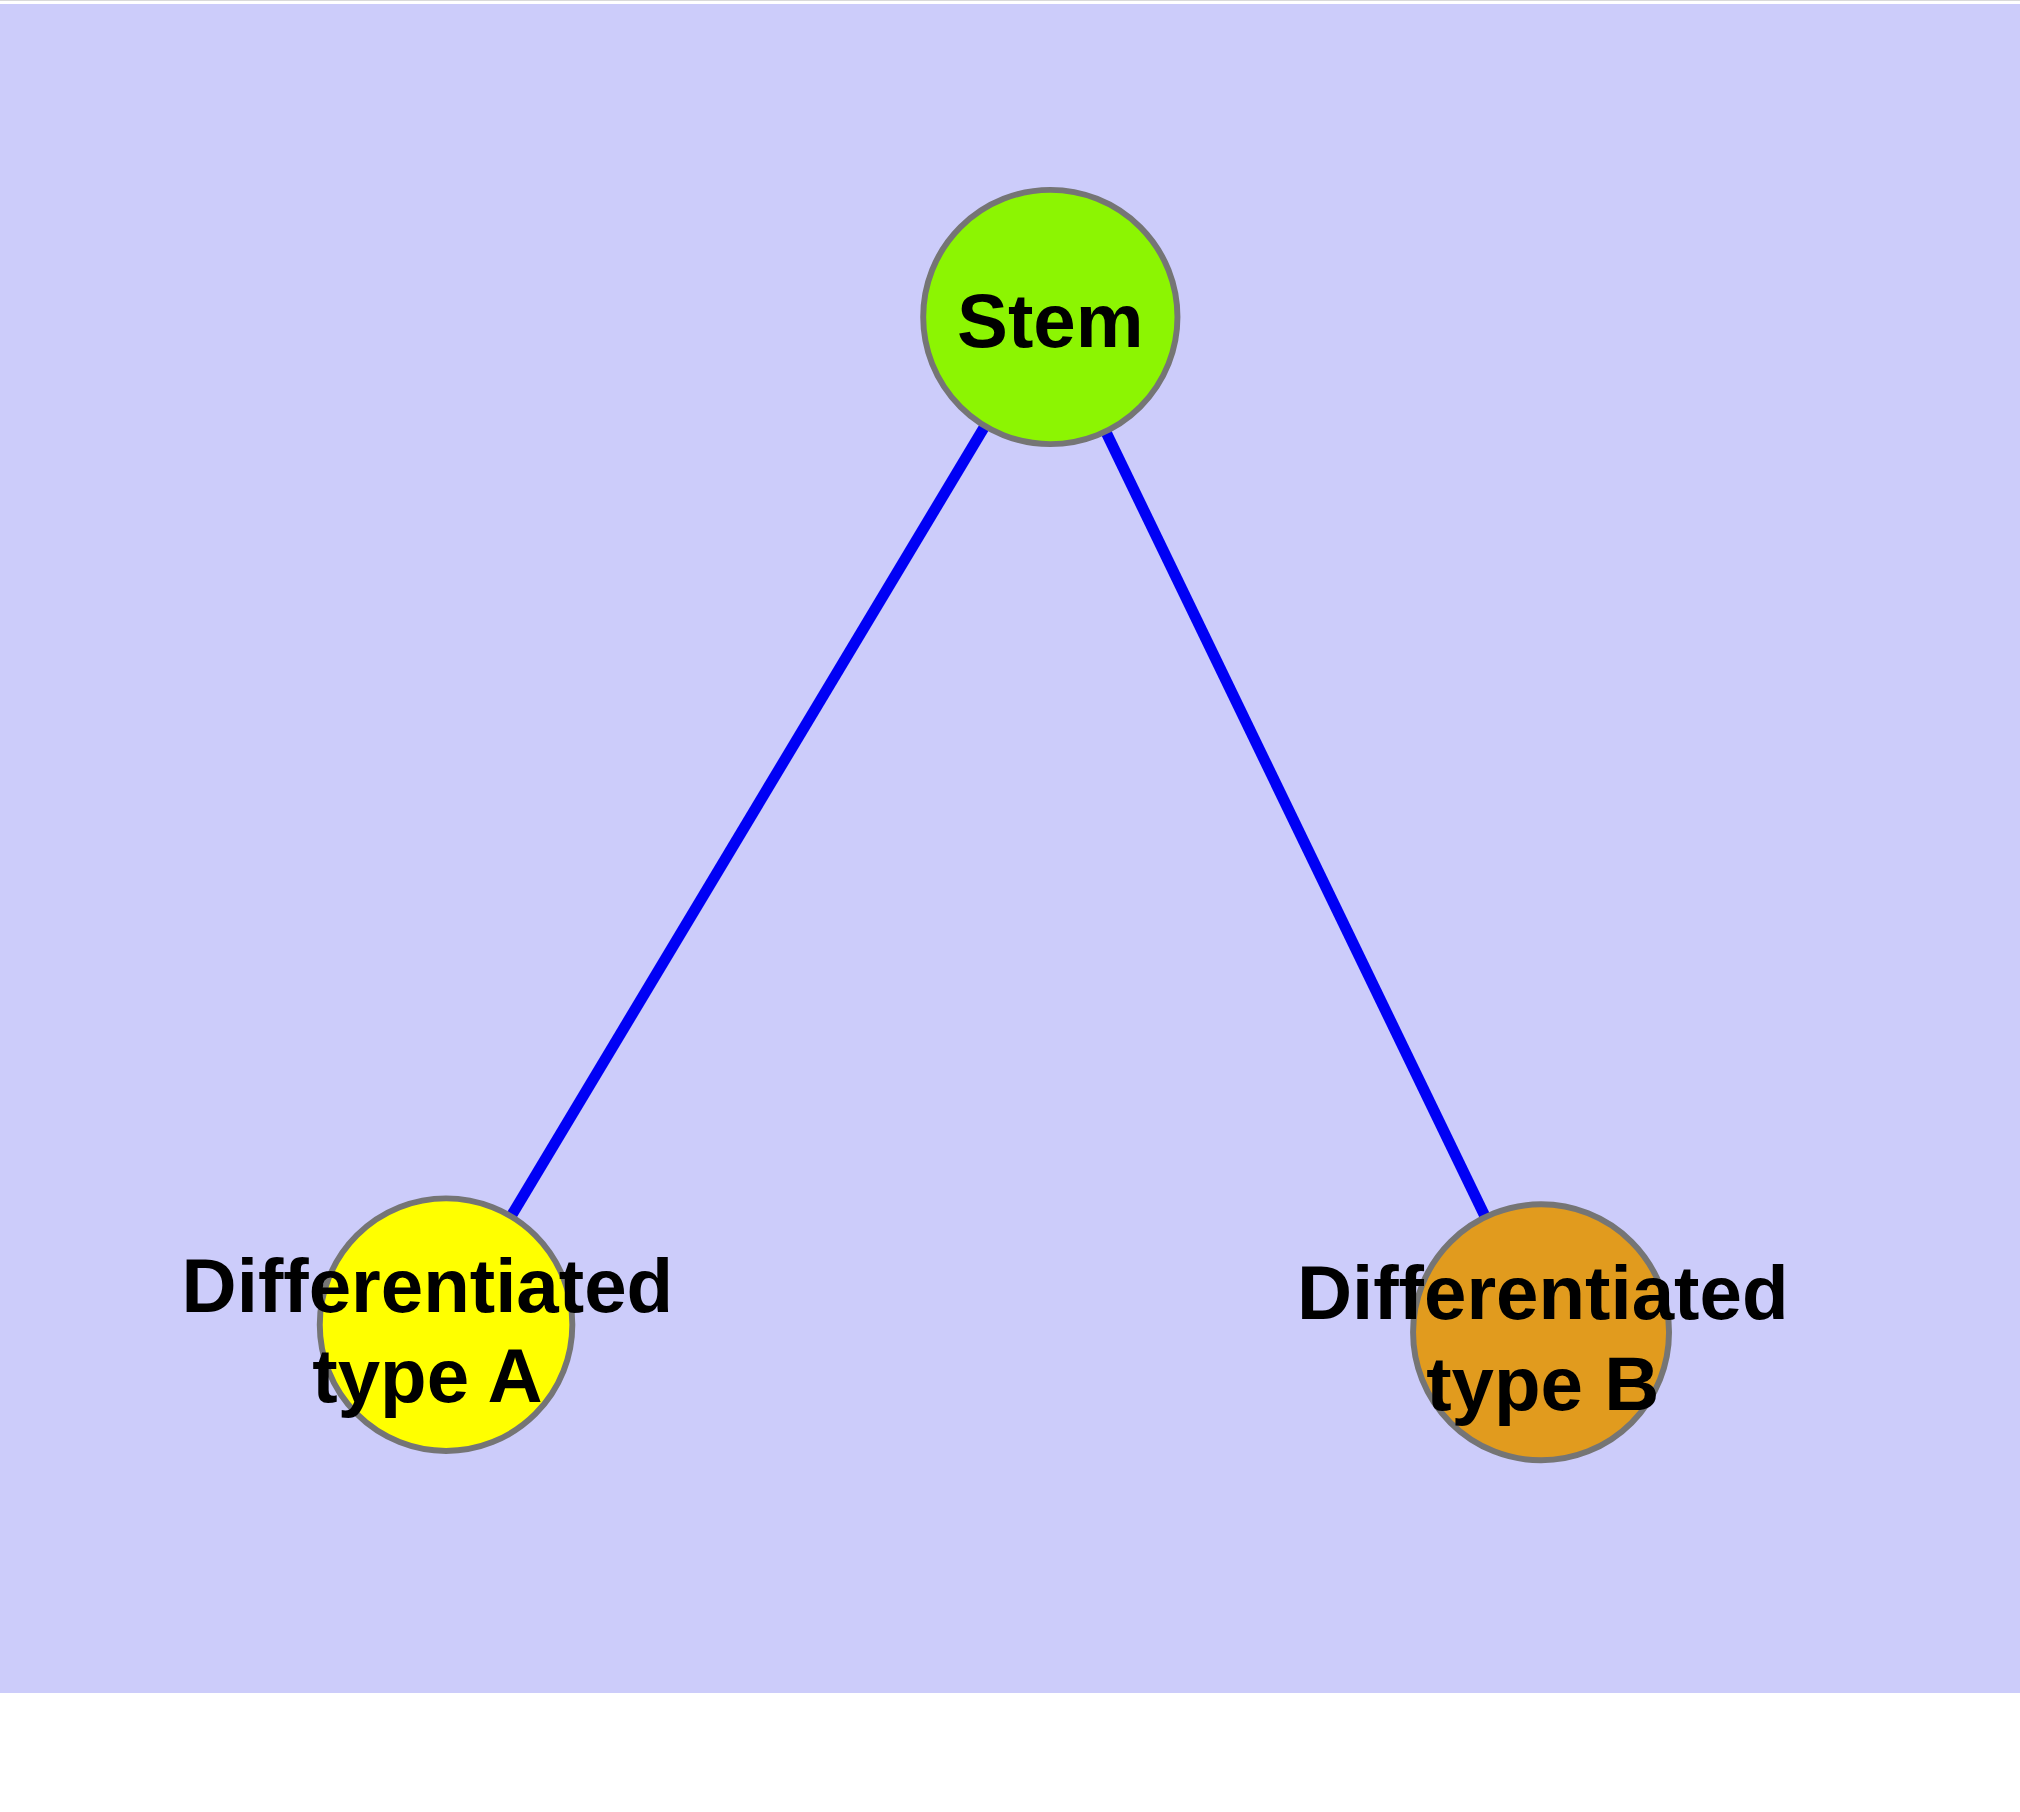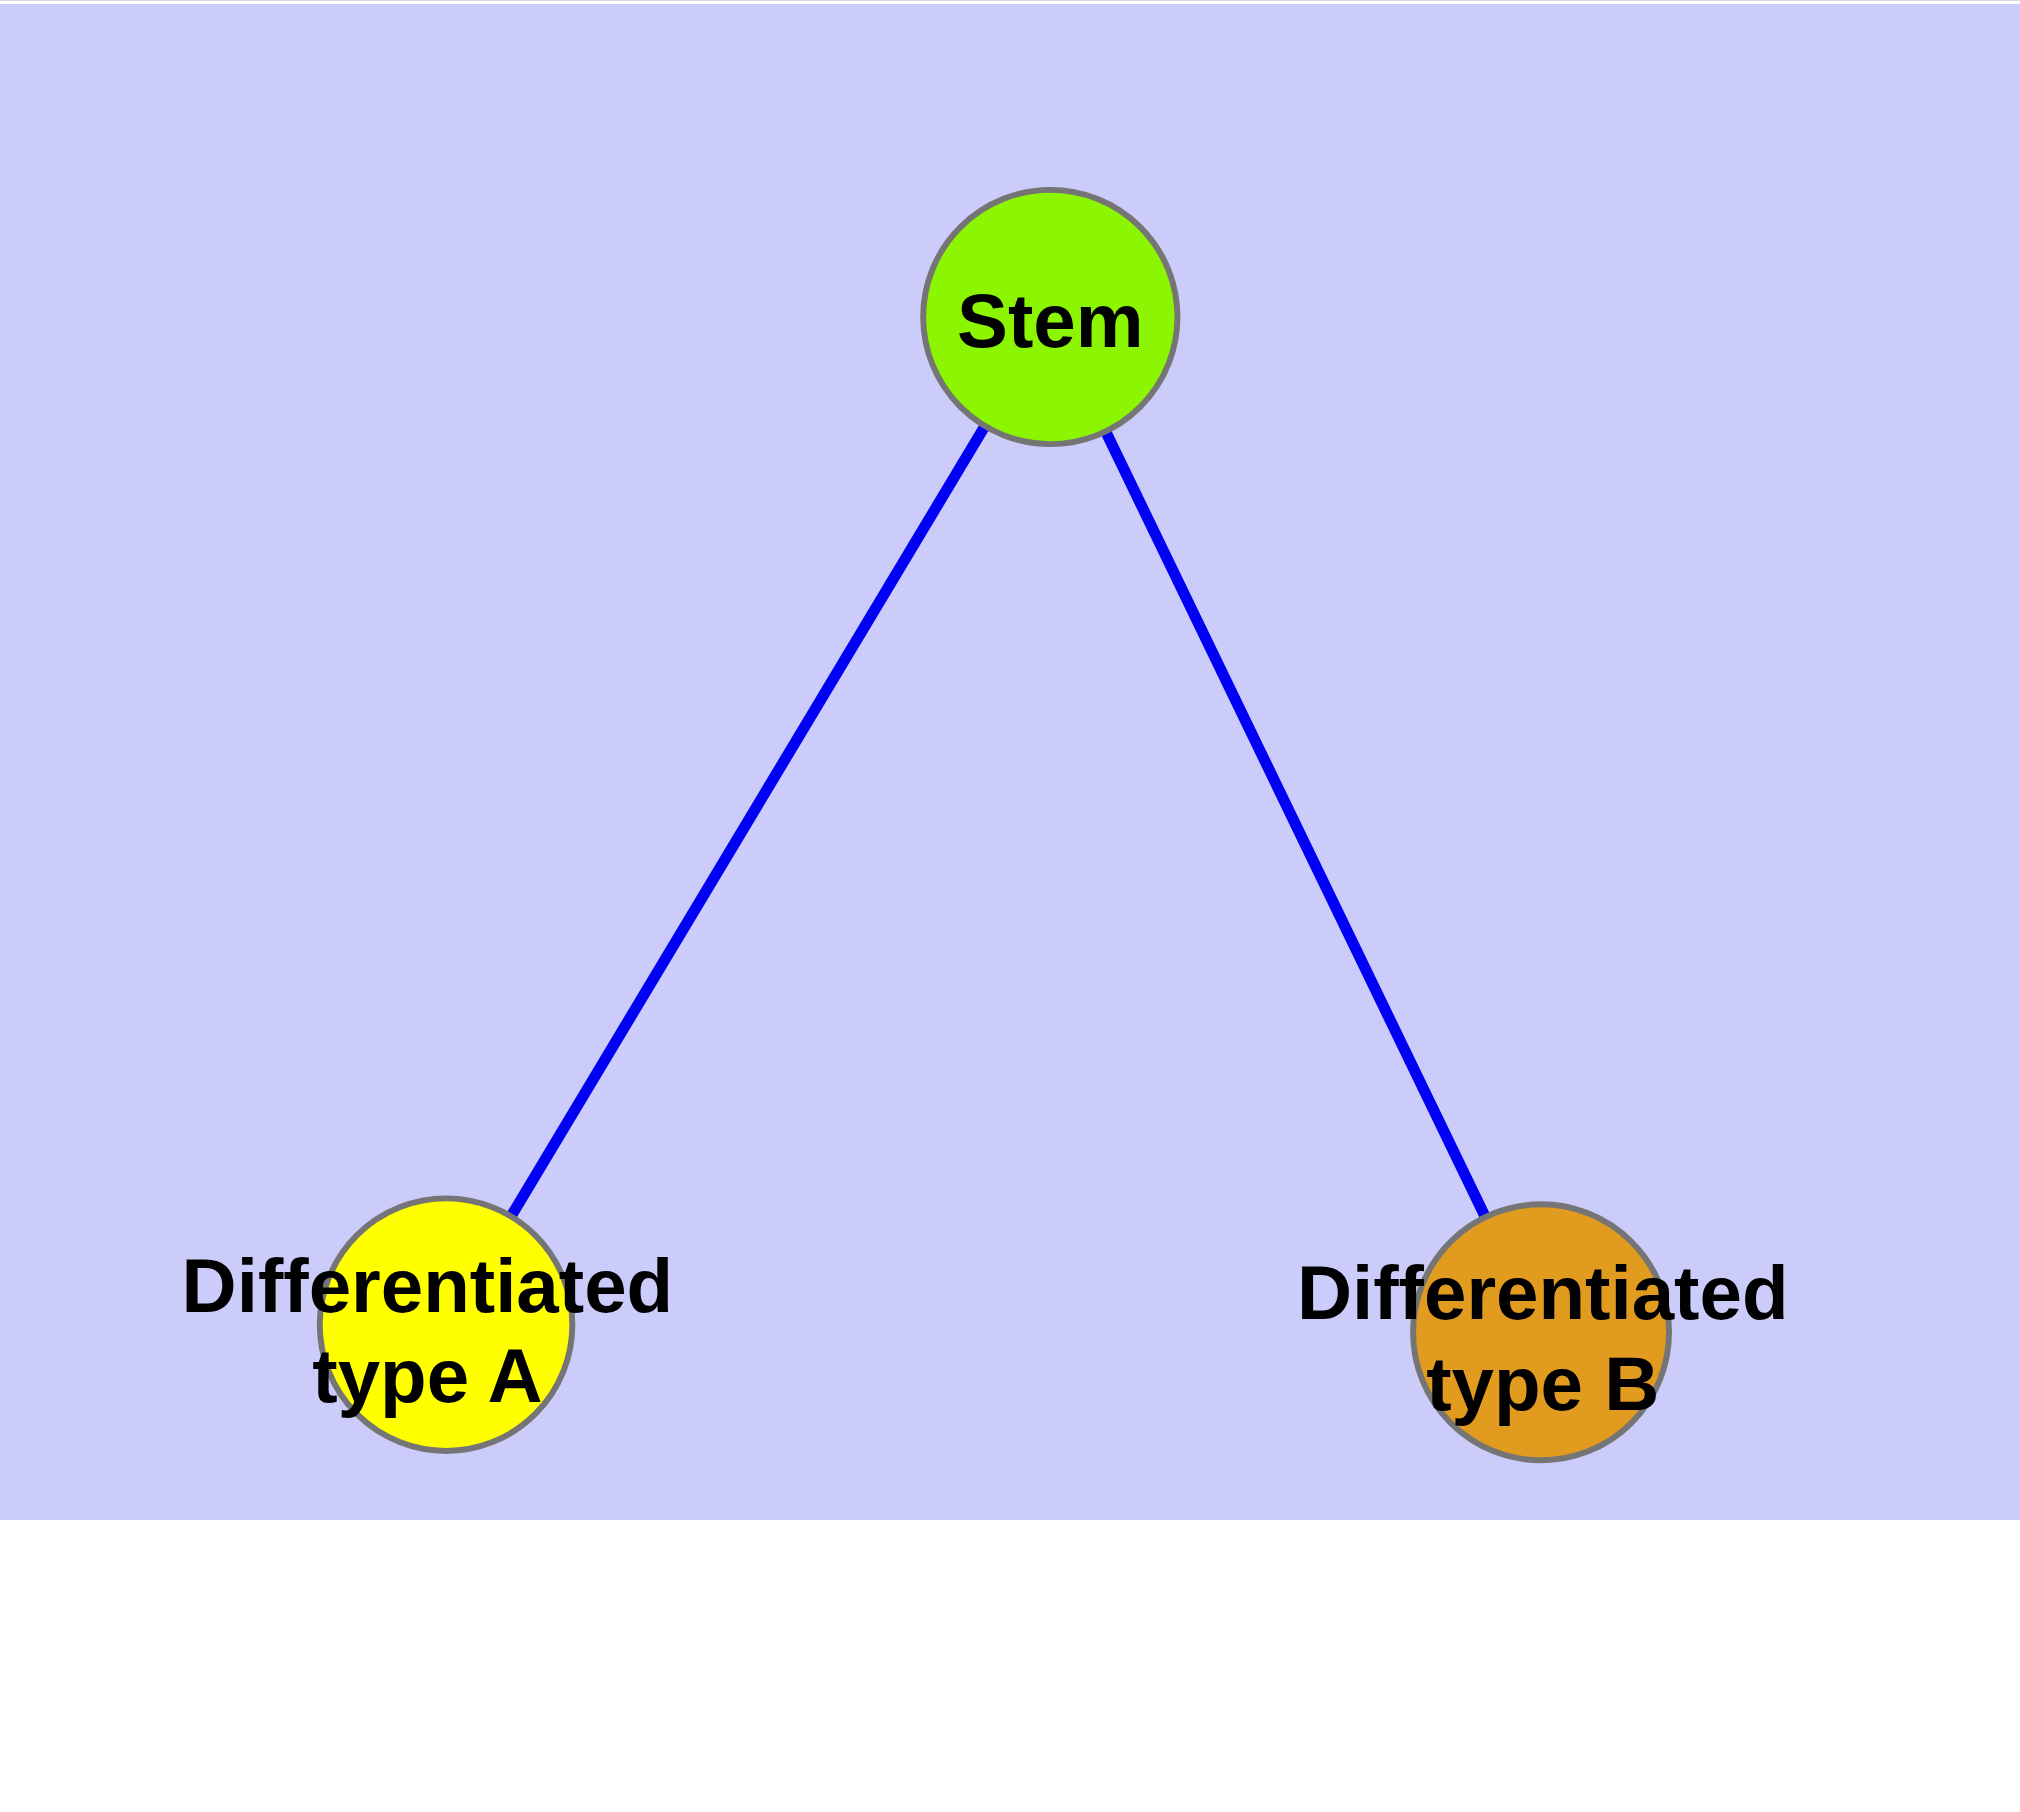--- a/index.html
+++ b/index.html
@@ -3,21 +3,21 @@
 <meta charset="utf-8">
 <style>
   html, body {
     margin: 0;
     padding: 0;
     background: #ffffff;
   }
   .stage {
     position: relative;
     width: 2021px;
-    height: 1520px;
+    height: 1693px;
     overflow: hidden;
     font-family: "Liberation Sans", sans-serif;
   }
   .canvas-bg {
     position: absolute;
     left: 0;
     top: 4.2px;
     width: 100%;
     height: calc(100% - 4.2px);
   }

